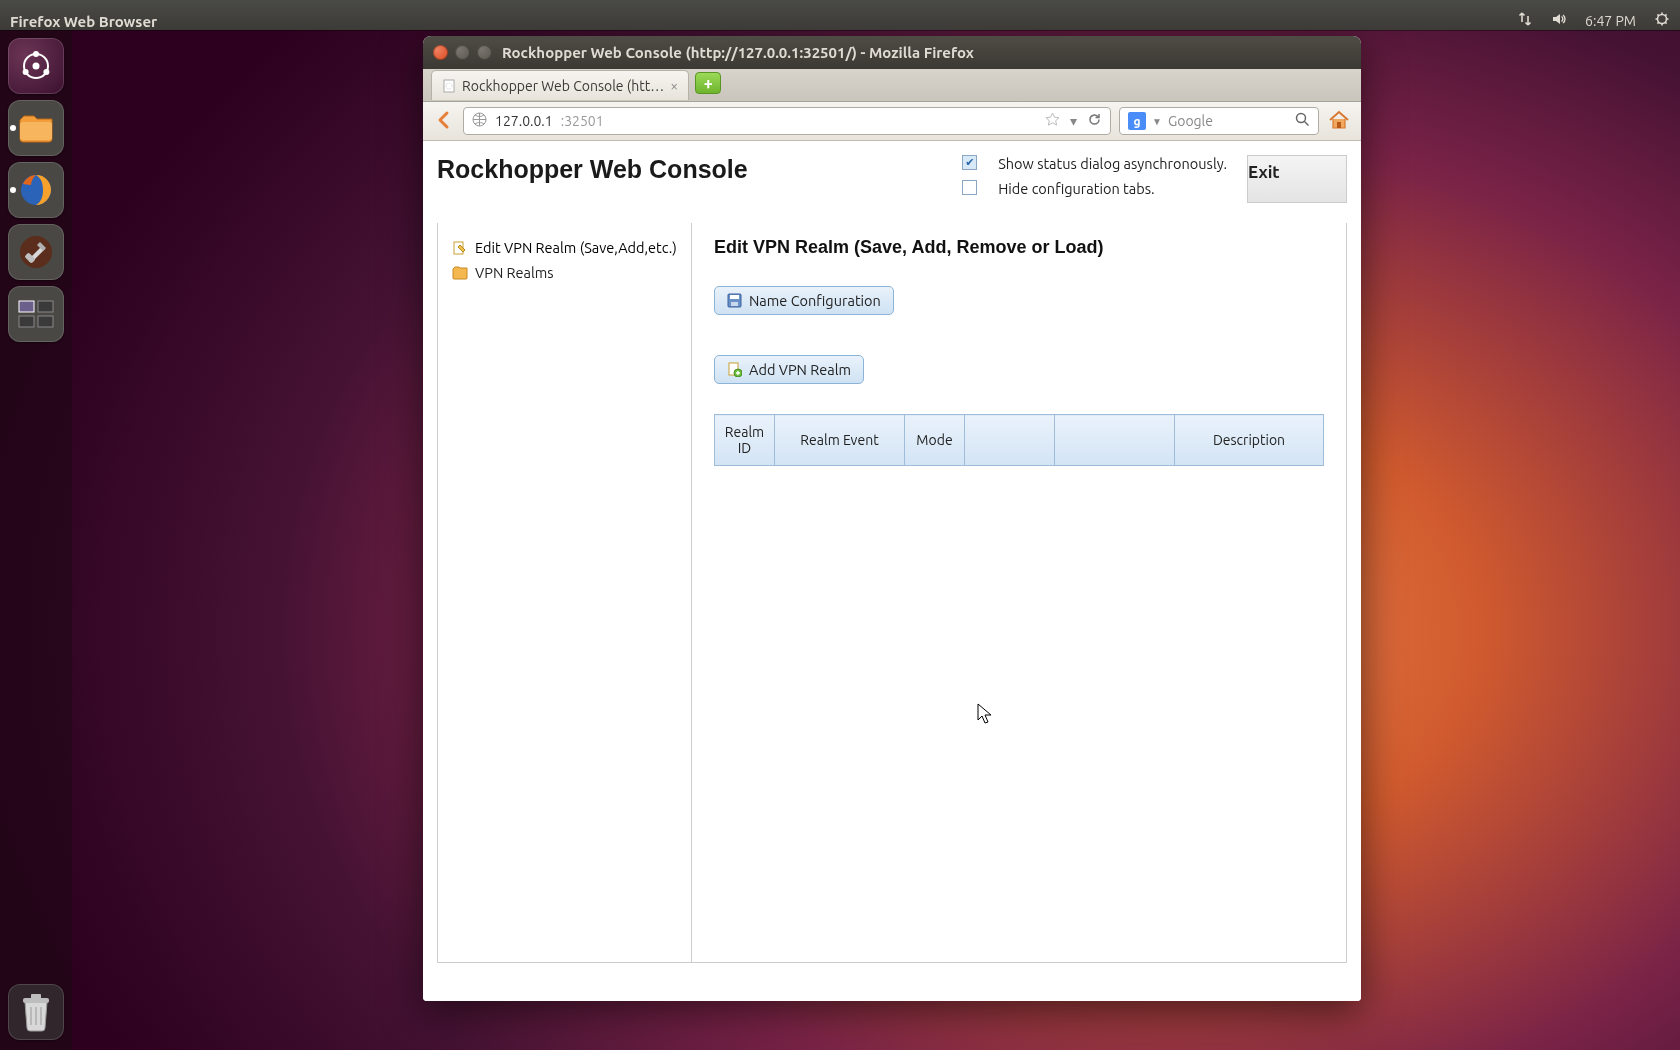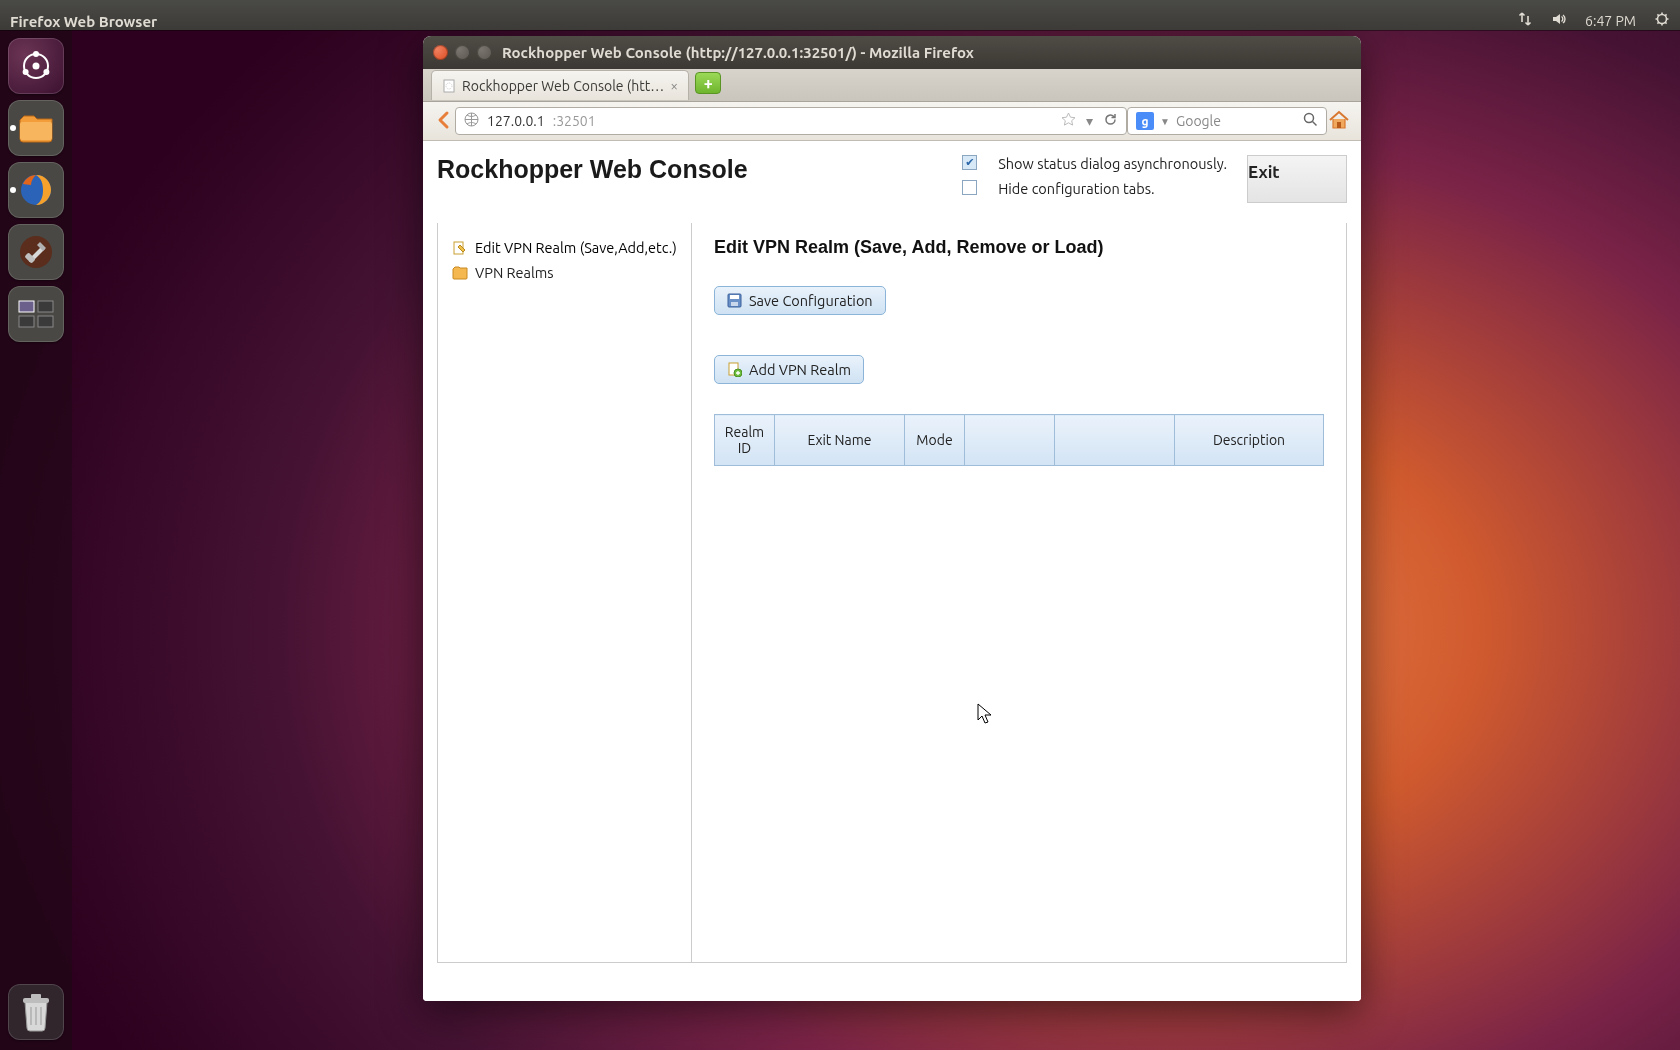--- a/index.html
+++ b/index.html
@@ -48,21 +48,21 @@
 
 .ff-tabbar { height:33px; background:linear-gradient(#d8d4cc,#c9c5bd); display:flex; align-items:center; padding:0 8px; border-bottom:1px solid #a8a49c; }
 .ff-tab { height:30px; background:linear-gradient(#f6f4f0,#e8e4dc); border:1px solid #b6b2aa; border-bottom:none;
   border-radius:5px 5px 0 0; display:flex; align-items:center; padding:0 10px; gap:6px; font-size:14px; color:#3a3a36; min-width:230px; }
 .ff-tab .x { margin-left:auto; color:#888; font-size:14px; }
 .ff-tab-new { width:26px; height:22px; margin-left:6px; margin-bottom:4px;
   background:linear-gradient(#9bd957,#6fb52e); border:1px solid #5a9424; border-radius:4px;
   display:flex; align-items:center; justify-content:center; color:#fff; font-weight:bold; font-size:16px; }
 
 .ff-navbar { height:39px; background:linear-gradient(#f6f4f0,#e8e4dc); border-bottom:1px solid #c0bcb4;
-  display:flex; align-items:center; padding:0 10px; gap:0; }
+  display:flex; align-items:center; padding:0 10px; gap:8px; }
 .nav-back svg { width:22px; height:22px; }
 .urlbar { flex:1; height:28px; background:#fff; border:1px solid #b0aca4; border-radius:4px;
   display:flex; align-items:center; padding:0 8px; gap:8px; font-size:14px; color:#333; }
 .urlbar .globe { color:#888; }
 .urlbar .addr-dim { color:#999; }
 .urlbar .right { margin-left:auto; display:flex; align-items:center; gap:10px; color:#888; }
 .searchbar { width:200px; height:28px; background:#fff; border:1px solid #b0aca4; border-radius:4px;
   display:flex; align-items:center; padding:0 8px; gap:6px; font-size:14px; color:#888; }
 .g-badge { width:18px; height:18px; background:#4b8df8; color:#fff; font-size:12px; font-weight:bold;
   display:flex; align-items:center; justify-content:center; border-radius:2px; }
@@ -304,40 +304,40 @@
       <div class="main-pane">
         <h2>Edit VPN Realm (Save, Add, Remove or Load)</h2>
 
         <div>
           <span class="toolbtn">
             <svg width="15" height="15" viewBox="0 0 15 15">
                 <rect x="1" y="1" width="13" height="13" rx="1" fill="#6a90c8" stroke="#3a609a"></rect>
                 <rect x="3" y="2" width="9" height="4" fill="#fff"></rect>
                 <rect x="4" y="9" width="7" height="4" fill="#cad8ec"></rect>
               </svg>
-            <span>Save Configuration</span>
+            <span>Name Configuration</span>
           </span>
         </div>
         <div style="height:10px"></div>
         <div>
           <span class="toolbtn">
             <svg width="15" height="15" viewBox="0 0 15 15">
                 <rect x="2" y="1" width="9" height="12" fill="#fff" stroke="#c8a030"></rect>
                 <circle cx="11" cy="11" r="4" fill="#6fbf3f" stroke="#4a9020"></circle>
                 <path d="M11 9v4M9 11h4" stroke="#fff" stroke-width="1.3"></path>
               </svg>
             <span>Add VPN Realm</span>
           </span>
         </div>
 
         <table class="realm-table">
           <thead>
             <tr>
               <th class="narrow">Realm ID</th>
-              <th style="width:130px">Exit Name</th>
+              <th style="width:130px">Realm Event</th>
               <th class="narrow">Mode</th>
               <th class="empty"></th>
               <th style="width:120px"></th>
               <th>Description</th>
             </tr>
           </thead>
         </table>
       </div>
     </div>
   </div>

